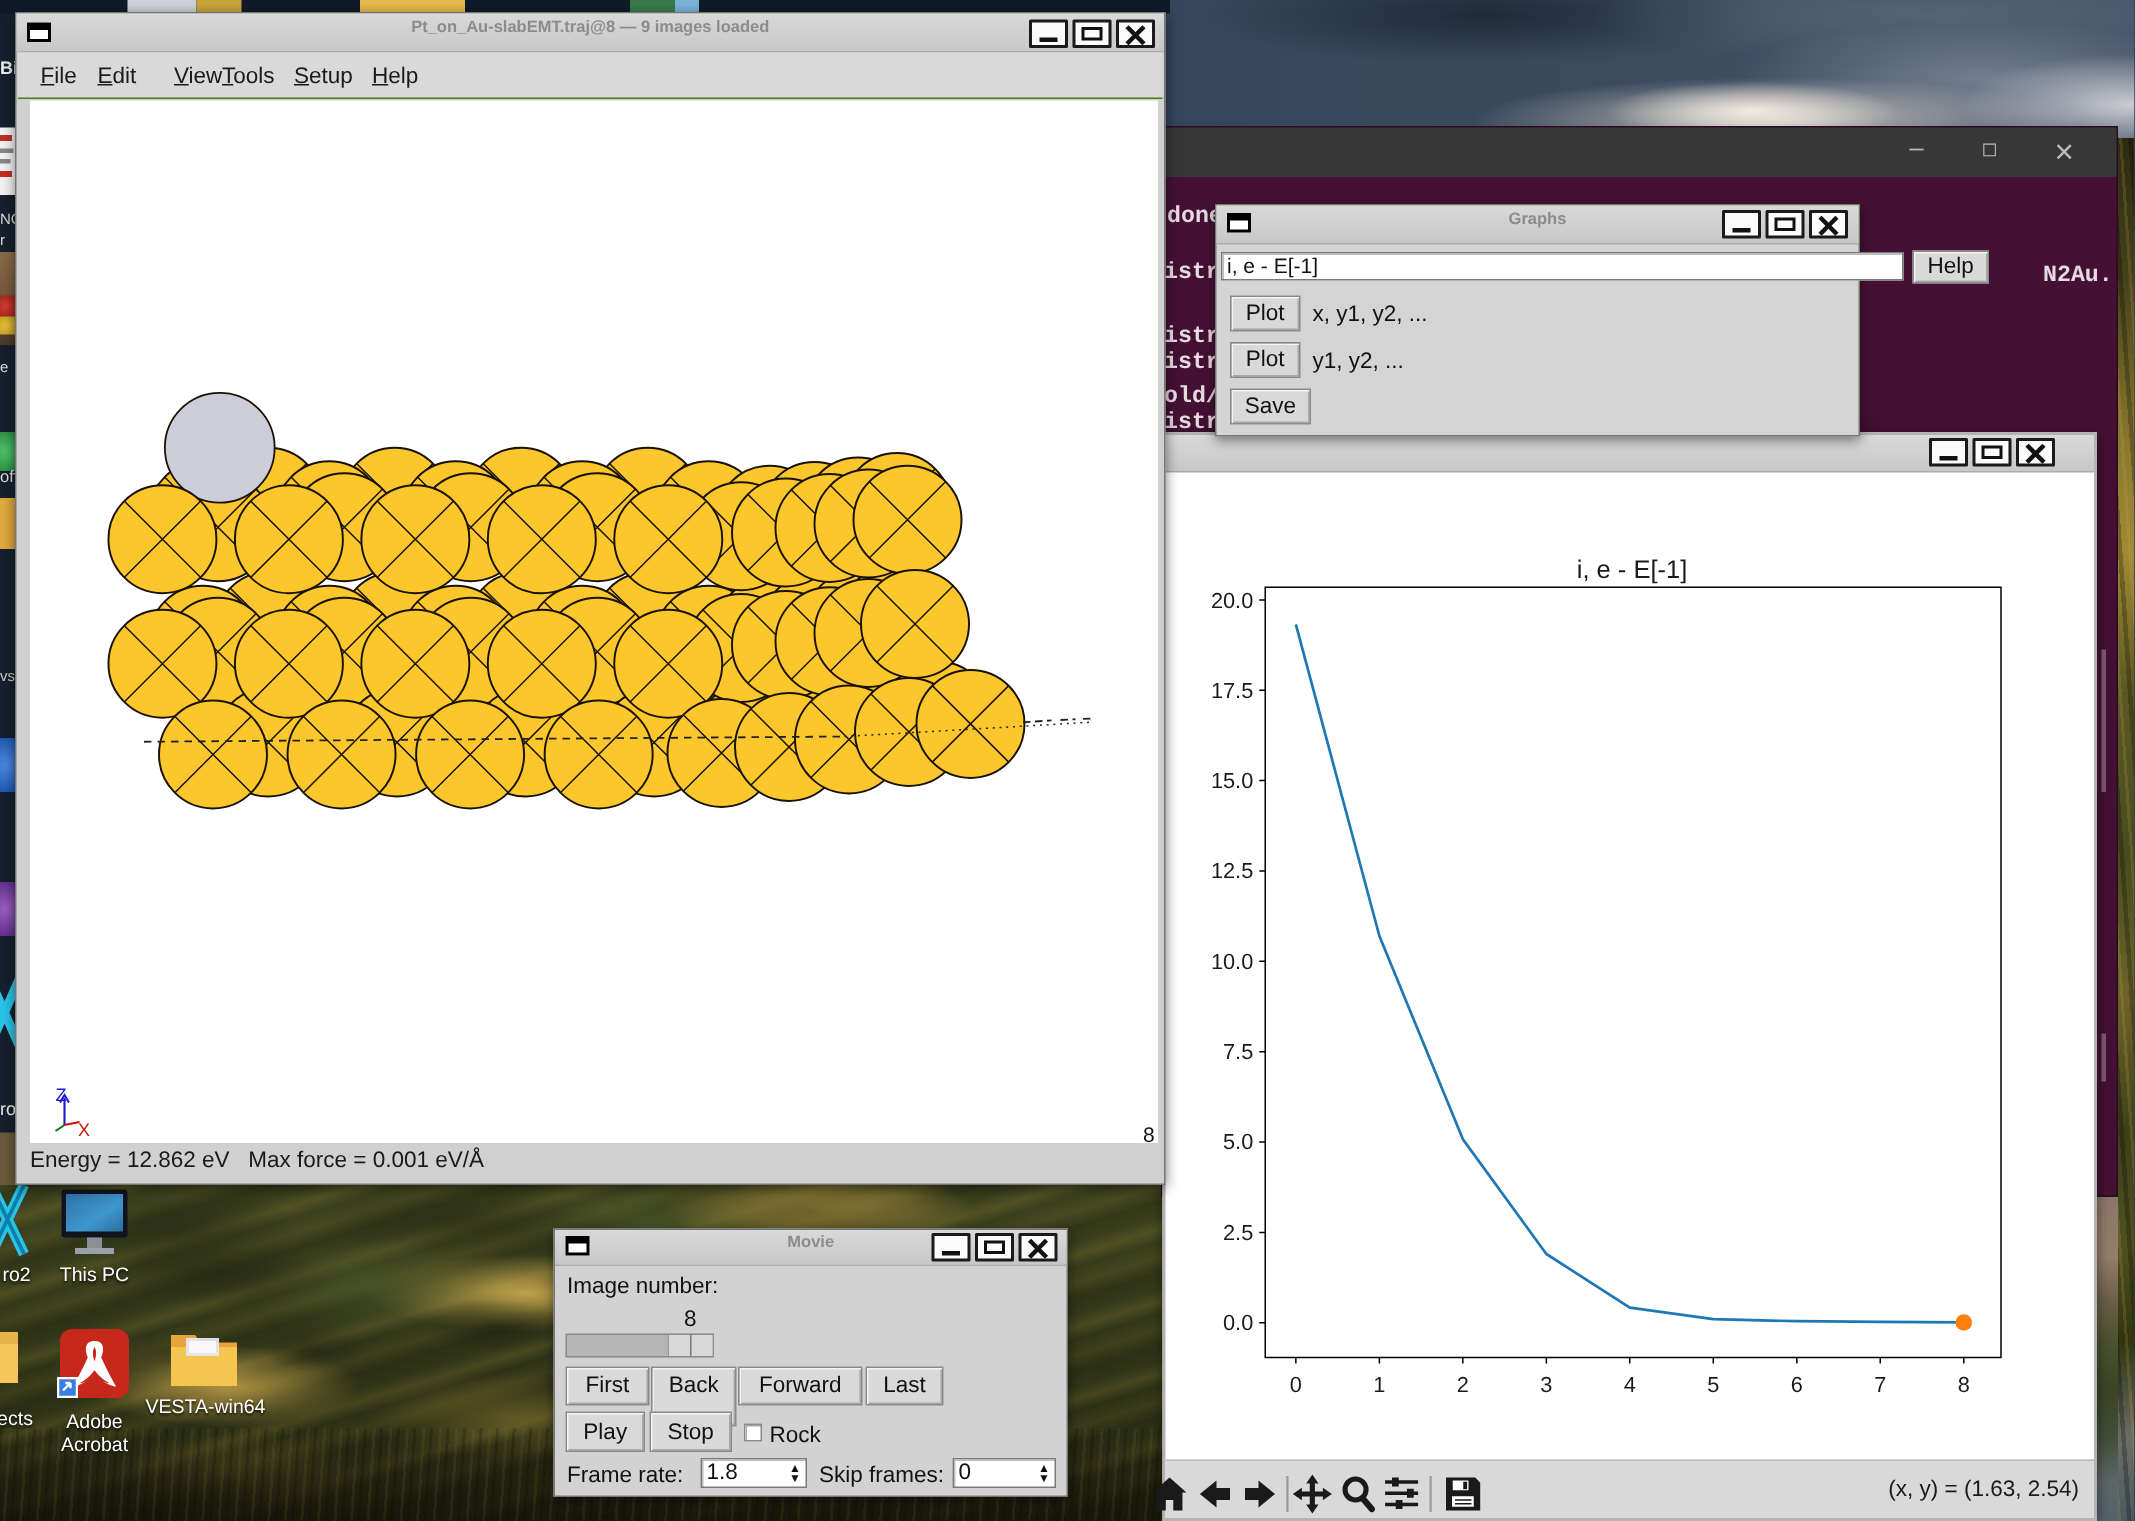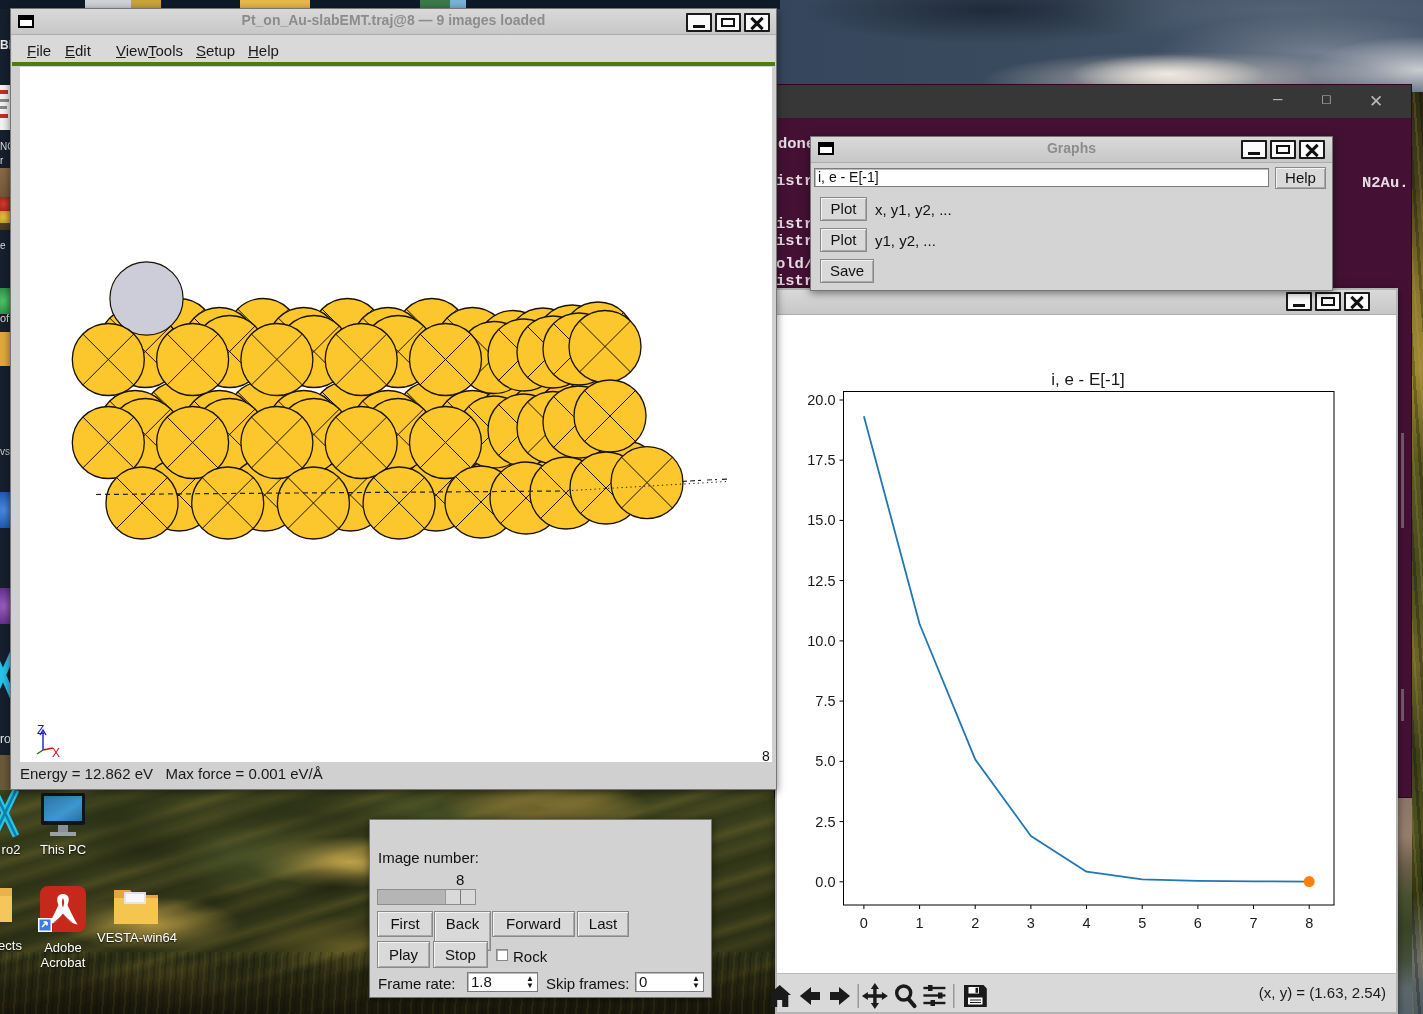--- a/index.html
+++ b/index.html
@@ -39,59 +39,59 @@
   #topstrip { left:0; top:0; width:780px; height:9px; background:#101b2a; }
   #leftstrip { left:0; top:0; width:12px; height:762px; background:#16202e; }
 
   
   .win { position:absolute; background:#d4d4d4; border:1px solid #767676;
          box-shadow:0 2px 8px rgba(0,0,0,.5); }
   .tbar { position:absolute; left:0; top:0; right:0; height:26px;
           background:linear-gradient(#d9d9d9,#c7c7c7);
           border-bottom:1px solid #adadad; }
   .ttxt { position:absolute; left:0; right:0; top:3px; text-align:center;
-          font-weight:bold; font-size:14px; color:#8c8c8c; }
+          font-weight:bold; font-size:11px; color:#8c8c8c; }
   .wicon { position:absolute; left:7px; top:6px; width:16px; height:13px;
            background:#fff; border:2px solid #000; border-top-width:5px; }
   .wbtn { position:absolute; top:4px; width:26px; height:19px; background:#fbfbfb;
           border:2px solid #1a1a1a; border-radius:1px; }
   .wbtn.mn::after { content:""; position:absolute; left:5px; right:5px; bottom:2px; height:3px; background:#111; }
   .wbtn.mx::after { content:""; position:absolute; left:4px; right:4px; top:3px; bottom:3px; border:2px solid #111; }
   .wbtn.cl::before, .wbtn.cl::after { content:""; position:absolute; left:3px; top:7px; width:16px; height:3px; background:#111; }
   .wbtn.cl::before { transform:rotate(45deg); }
   .wbtn.cl::after { transform:rotate(-45deg); }
 
   .btn { position:absolute; background:#d9d9d9; border:1px solid #898989;
          box-shadow:inset 1px 1px 0 #f3f3f3, inset -1px -1px 0 #a8a8a8;
          font-size:15px; color:#111; text-align:center; }
 
   
   #main { left:10px; top:8px; width:767px; height:782px; background:#d0d0d0; }
   #main .menubar { position:absolute; left:1px; top:26px; right:1px; height:31px;
-                   background:#d9d9d9; border-bottom:4px solid #4d7c0f; font-size:15px; color:#1a1a1a; }
+                   background:#d9d9d9; border-bottom:1px solid #4d7c0f; font-size:15px; color:#1a1a1a; }
   #main .menubar span { position:absolute; top:7px; }
   #canvas { position:absolute; left:9px; top:58px; width:752px; height:695px; background:#fff; }
   #status { position:absolute; left:9px; bottom:4px; right:9px; height:20px;
             font-size:15px; color:#1a1a1a; }
 
   
   #term { left:774px; top:84px; width:638px; height:714px; background:#441134;
           border:1px solid #2a0a20; box-shadow:none; }
   #term .bar { position:absolute; left:0; top:0; right:0; height:33px; background:#373737; }
   #term .t { position:absolute; font-family:"Liberation Mono", monospace; font-weight:bold;
              font-size:15.5px; color:#e7dbe2; }
 
   
   #fig { left:775px; top:288px; width:623px; height:726px; background:#fff; border:2px solid #b3b3b3; }
   #fig .tbar { height:25px; }
   #figtb { position:absolute; left:0; bottom:0; right:0; height:39px; background:#d9d9d9;
            border-top:1px solid #bbb;text-decoration:underline; }
 
   
-  #graphs { left:810px; top:136px; width:523px; height:155px; background:#d4d4d4; }
+  #graphs { left:810px; top:136px; width:430px; height:155px; background:#d4d4d4; }
   #graphs .tbar { height:26px; }
 
   
   #movie { left:369px; top:819px; width:343px; height:179px; background:#d2d2d2; }
   #movie .tbar { height:24px; }
   .lbl { position:absolute; font-size:15px; color:#111; }
 
   .entry { position:absolute; background:#fff; border:1px solid #7a7a7a;
            box-shadow:inset 1px 1px 0 #bdbdbd; font-size:14px; color:#111; }
 
@@ -495,20 +495,27 @@
         </g>
         <text x="36" y="733" font-size="12" fill="#1a1ad0" font-family="Liberation Sans">Z</text>
         <text x="51" y="756" font-size="12" fill="#cc1111" font-family="Liberation Sans">X</text>
         <text x="761" y="760" font-size="14" fill="#111" text-anchor="start" font-family="Liberation Sans">8</text>
       </svg>
     </div>
     <div id="status">Energy = 12.862 eV&nbsp;&nbsp; Max force = 0.001 eV/Å</div>
   </div>
 
   <div id="movie" class="win">
+    <div class="tbar">
+      <div class="wicon" style="top:4px;"></div>
+      <div class="ttxt" style="top:2px;">Movie</div>
+      <div class="wbtn mn" style="right:64px; top:2px;"></div>
+      <div class="wbtn mx" style="right:35px; top:2px;"></div>
+      <div class="wbtn cl" style="right:6px; top:2px;"></div>
+    </div>
     <div class="lbl" style="left:8px; top:29px;">Image number:</div>
     <div class="lbl" style="left:86px; top:51px;">8</div>
     <div style="position:absolute; left:7px; top:69px; width:99px; height:16px; border:1px solid #8d8d8d; background:#b5b5b5;">
       <div style="position:absolute; right:0; top:0; width:30px; height:14px; background:#d9d9d9; border-left:1px solid #999;"></div>
       <div style="position:absolute; right:14px; top:0; width:1px; height:14px; background:#777;"></div>
     </div>
     <div class="btn" style="left:7px; top:91px; width:56px; height:26px; line-height:24px;">First</div>
     <div class="btn" style="left:64px; top:91px; width:57px; height:40px; line-height:24px;">Back</div>
     <div class="btn" style="left:122px; top:91px; width:83px; height:26px; line-height:24px;">Forward</div>
     <div class="btn" style="left:207px; top:91px; width:52px; height:26px; line-height:24px;">Last</div>

